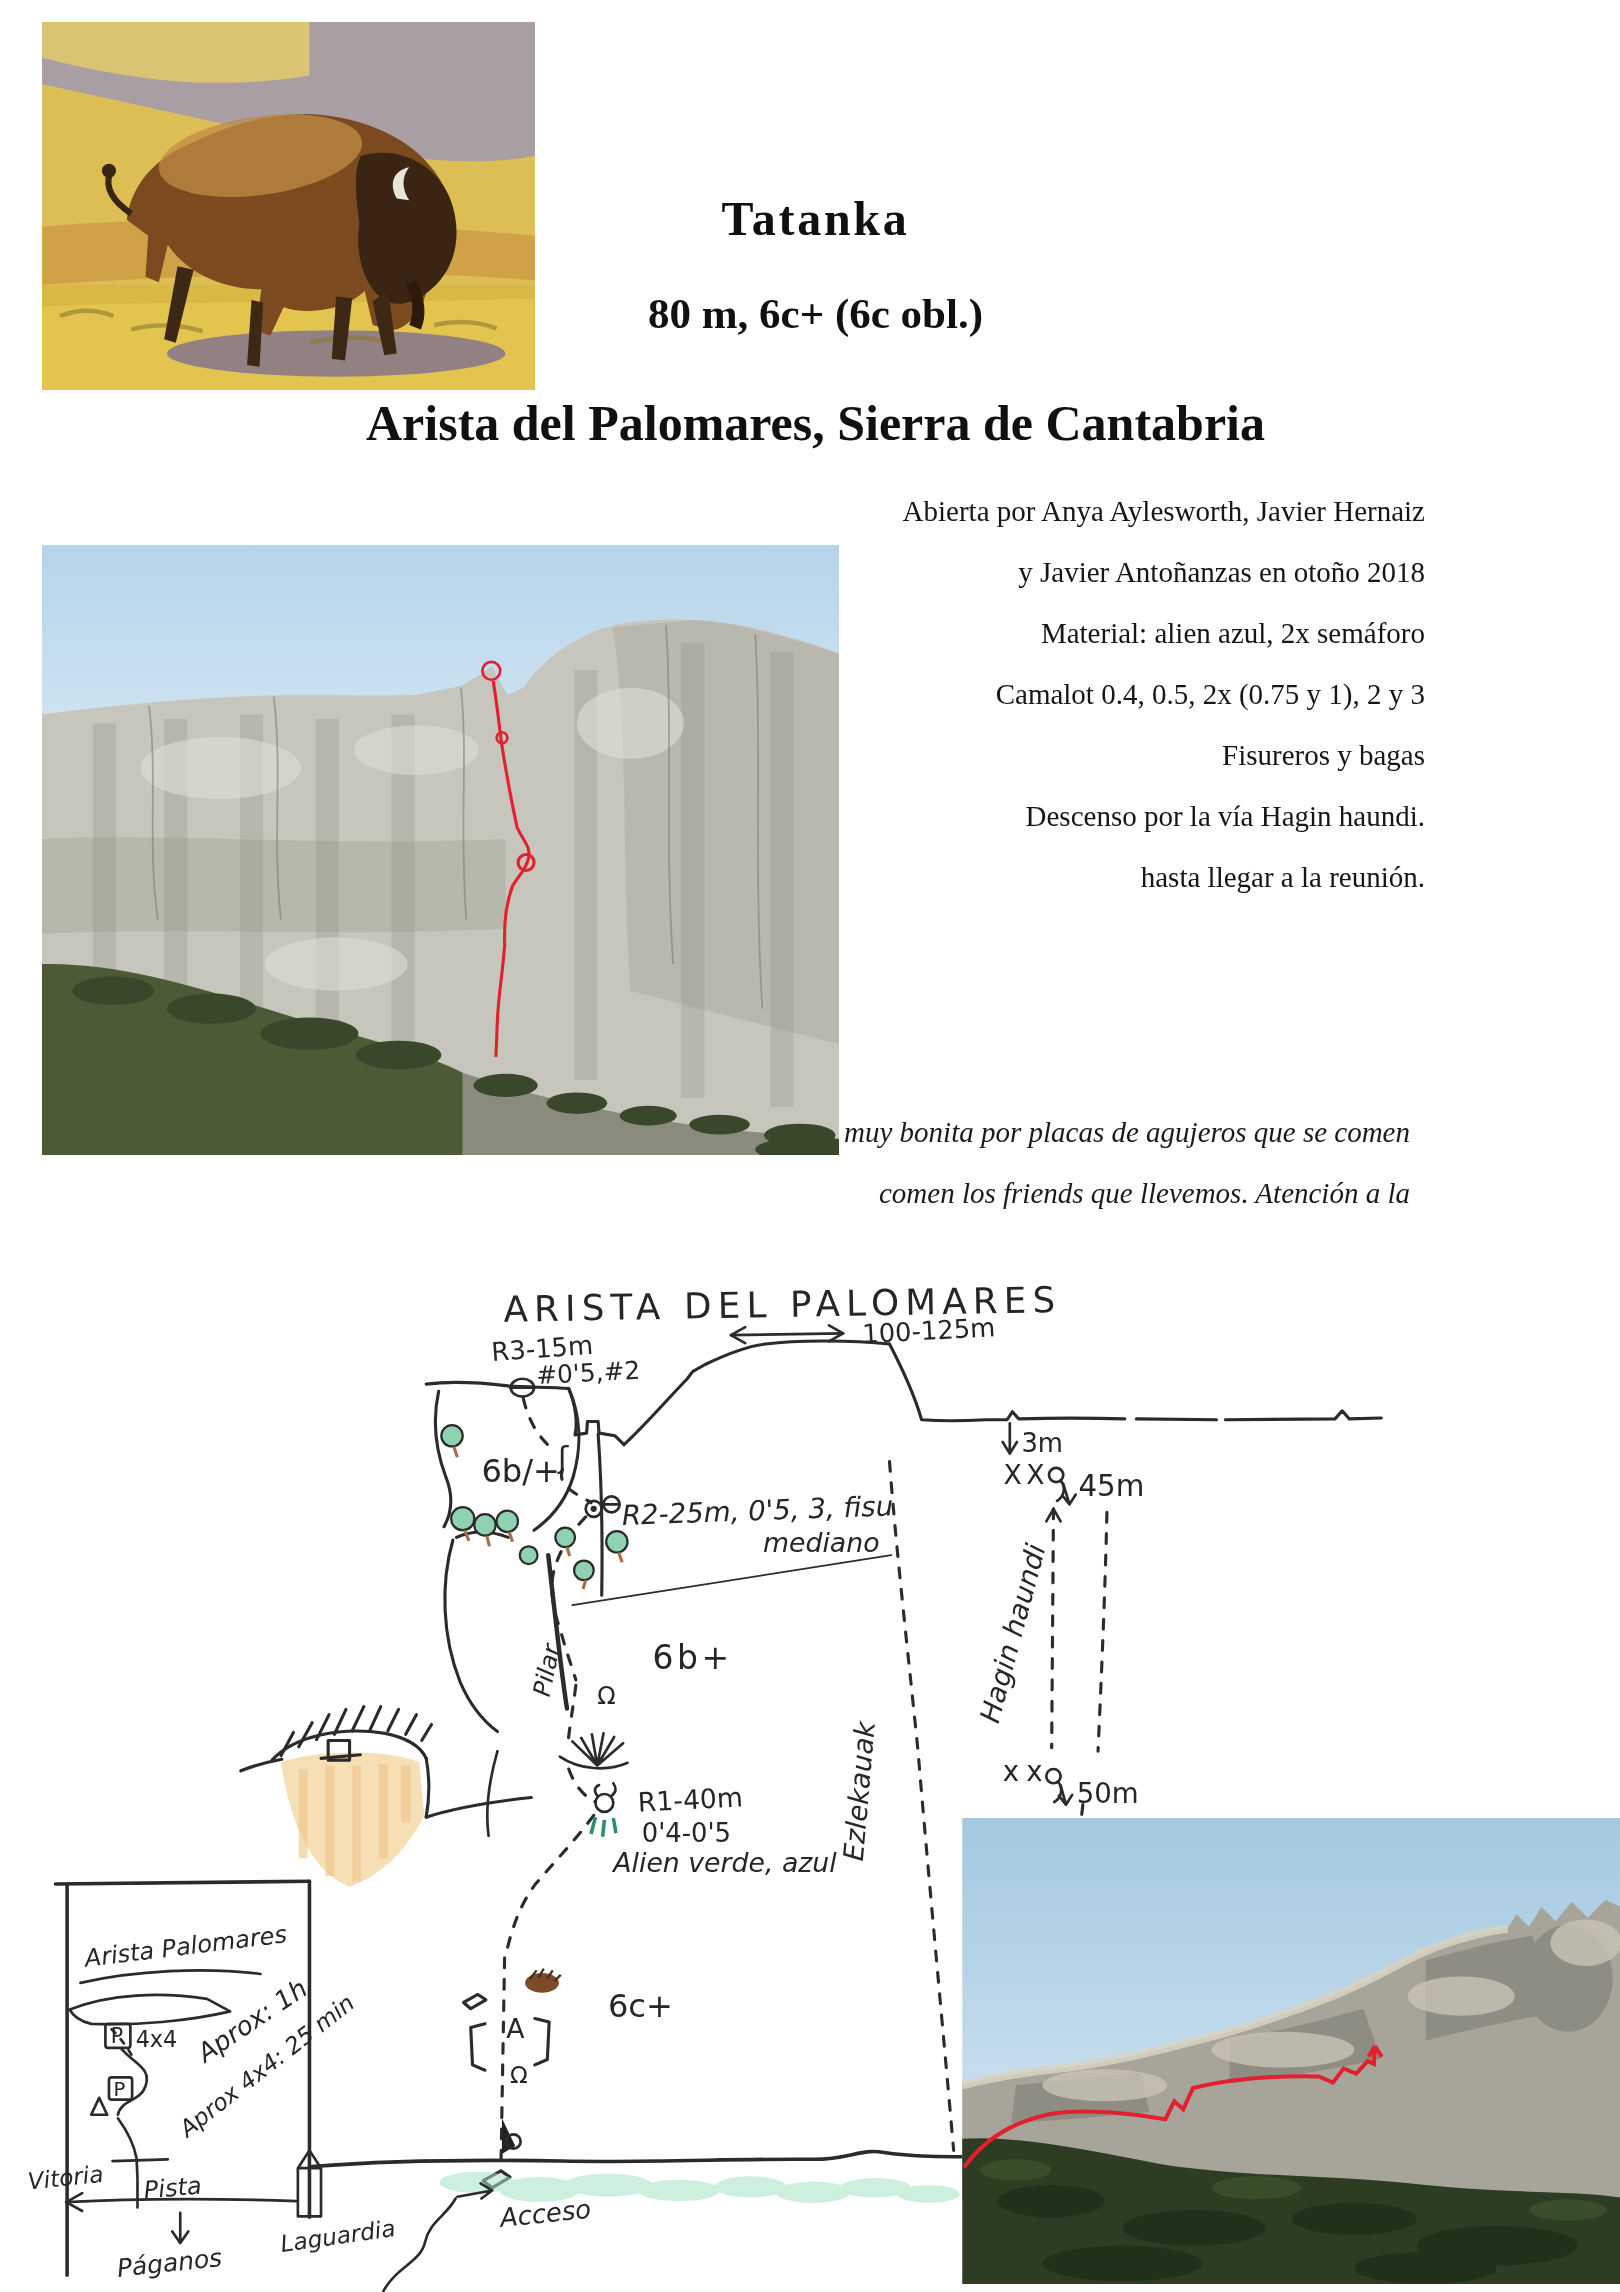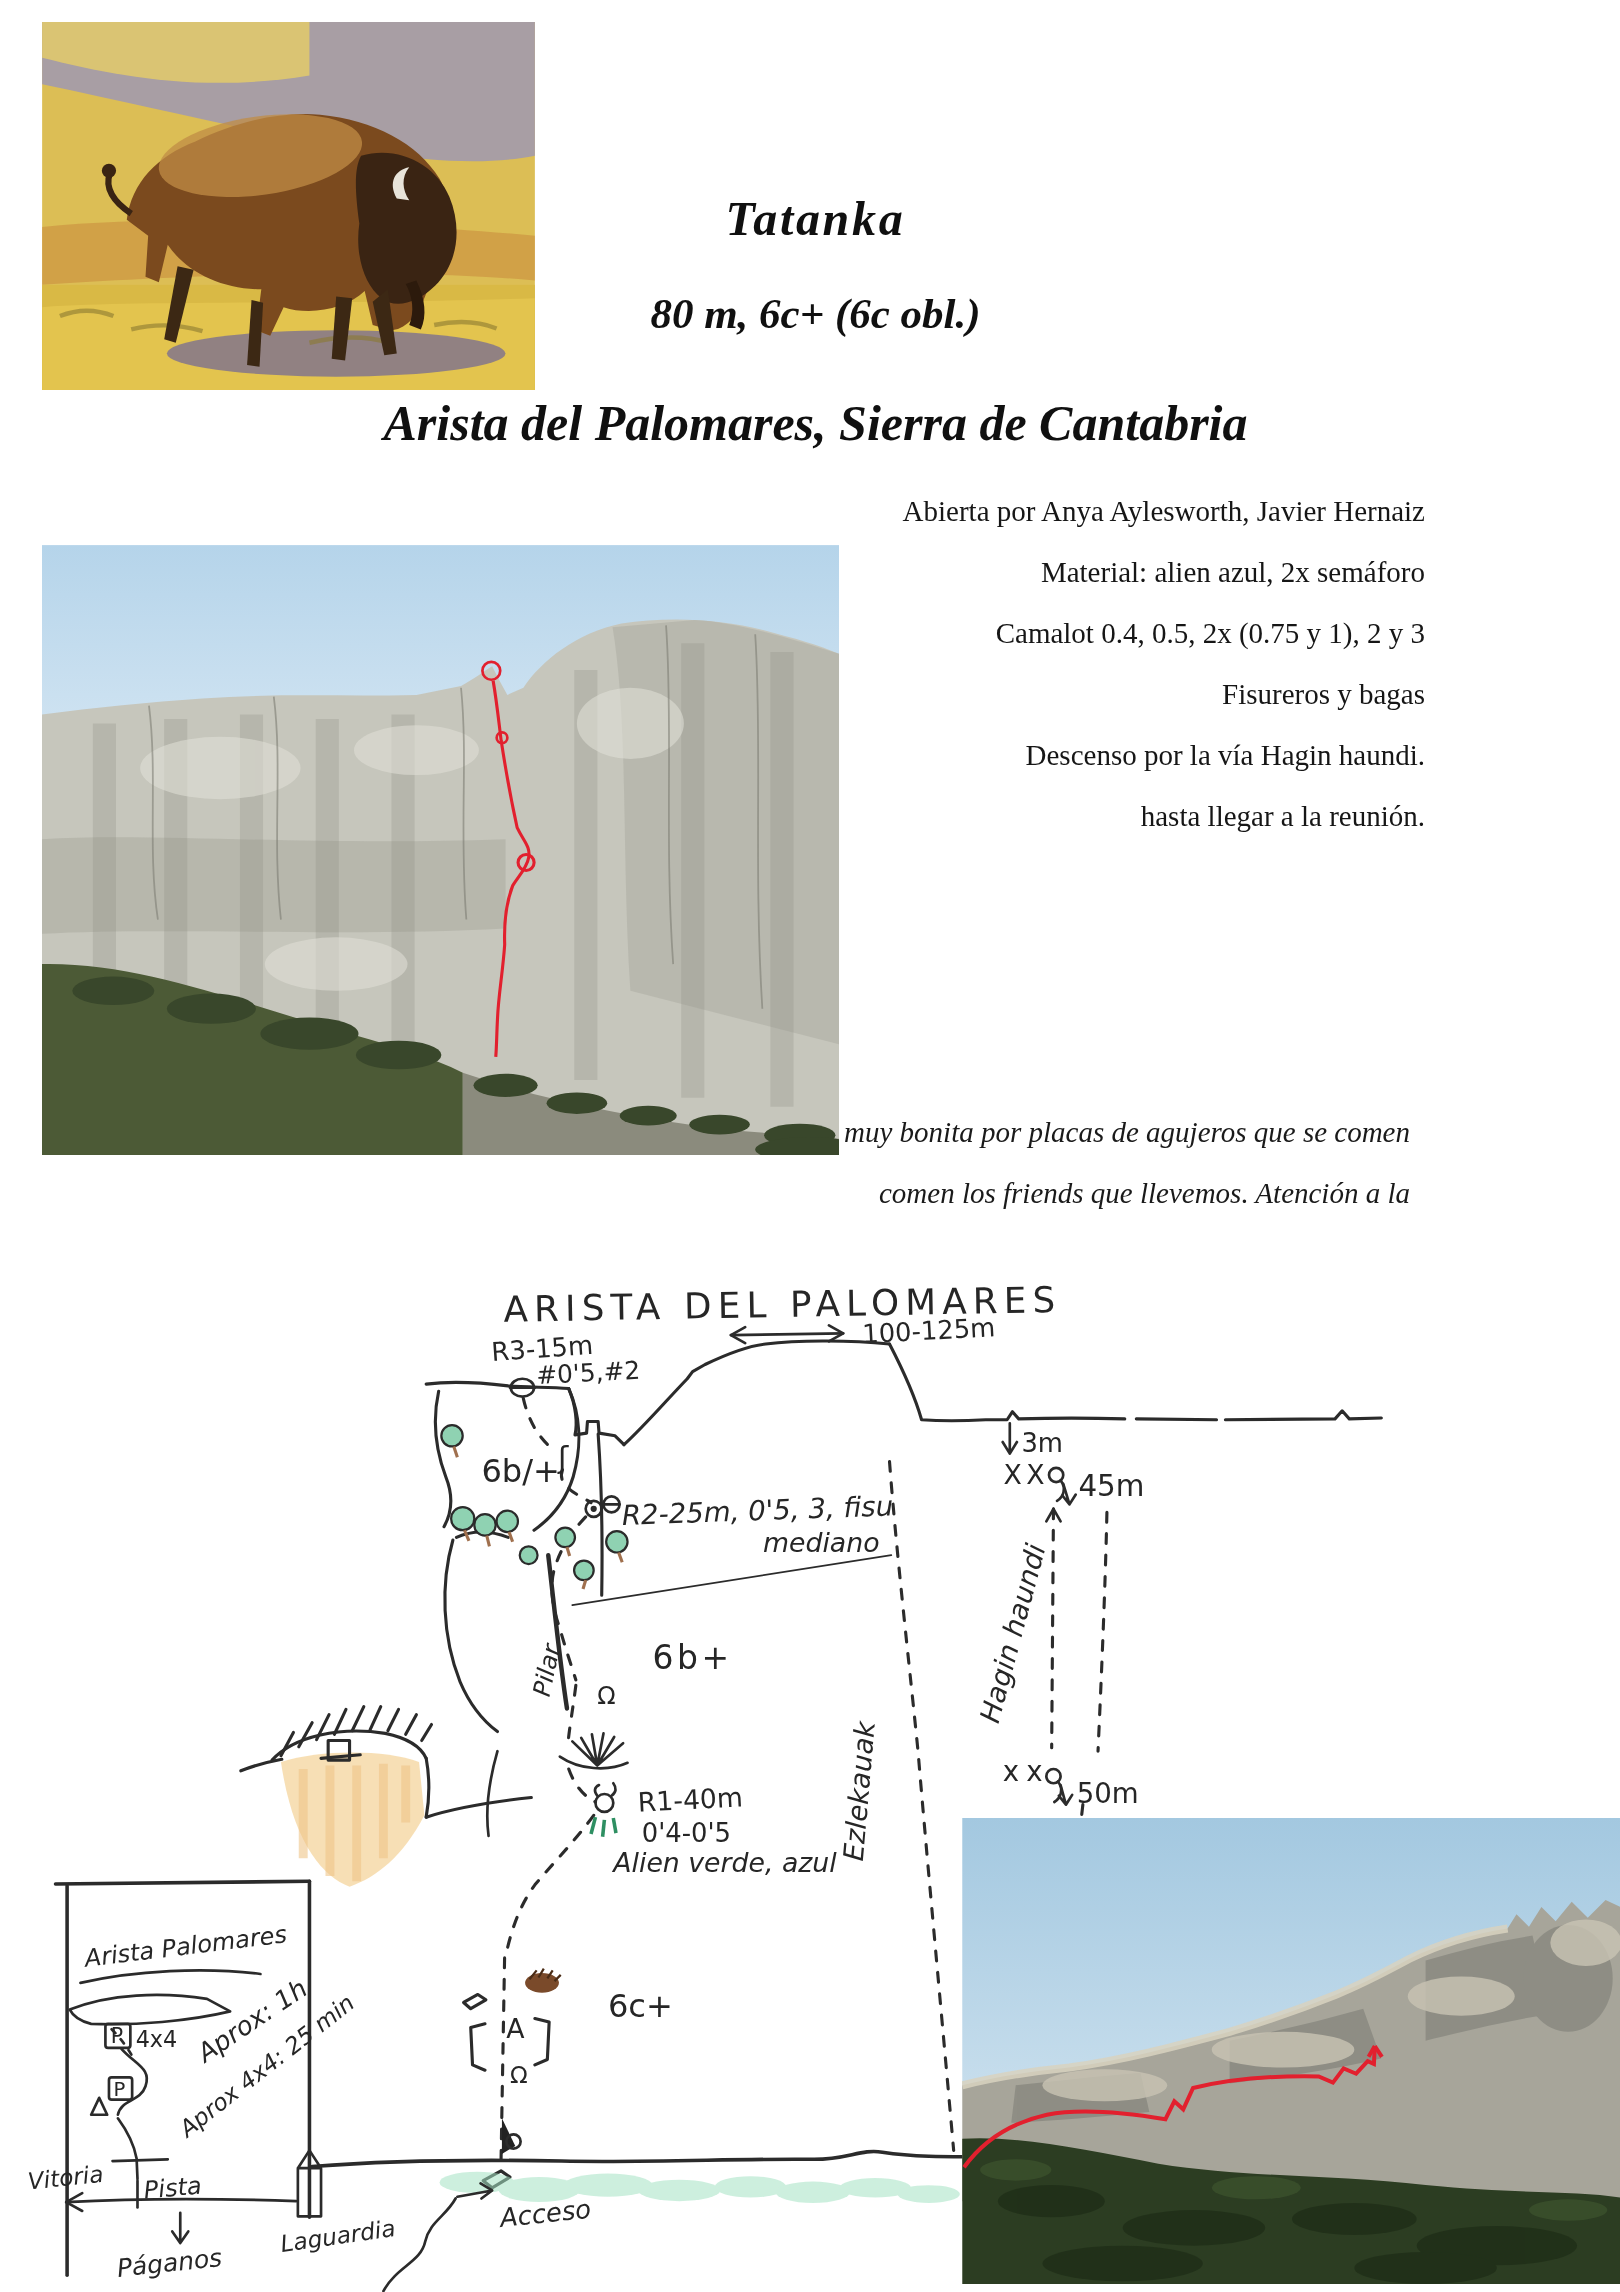--- a/index.html
+++ b/index.html
@@ -1,20 +1,20 @@
 <!DOCTYPE html>
 <html style="font-size:14.3px"><head>
 <meta charset="utf-8">
 <style>
   html,body{margin:0;padding:0;background:#888;}
   .page{position:relative;width:1621px;height:2293px;background:#ffffff;
         font-family:"Liberation Serif",serif;color:#141414;overflow:hidden;margin:0 auto;}
   .abs{position:absolute;}
   .title{position:absolute;left:321px;width:989px;text-align:center;
-         font-style:italic;font-weight:bold;color:#101010;}
+         font-weight:bold;color:#101010;}
   .t1{top:191px;font-size:48px;letter-spacing:2.7px;}
   .t2{top:289px;font-size:43px;}
   .t3{top:394px;font-size:50px;}
   .credits{position:absolute;left:513px;top:481px;width:912px;text-align:right;
            font-size:29px;line-height:61px;color:#161616;}
   .note{position:absolute;left:481px;top:1102px;width:929px;text-align:right;
         font-size:29px;line-height:61px;font-style:italic;color:#1a1a1a;}
   svg text{user-select:none;}
   .hand{font-family:"DejaVu Sans",sans-serif;fill:#262626;}
   .handc{font-family:"DejaVu Sans",sans-serif;font-style:italic;fill:#262626;}
@@ -48,20 +48,21 @@
       <path d="M420,290 C430,310 432,330 425,345 L412,340 C418,325 416,308 408,294 Z" fill="#2c1a0c"></path>
     </g>
   </svg>
 
   <div class="title t1">Tatanka</div>
   <div class="title t2">80 m, 6c+ (6c obl.)</div>
   <div class="title t3">Arista del Palomares, Sierra de Cantabria</div>
 
   <div class="credits">
     <div>Abierta por Anya Aylesworth, Javier Hernaiz</div>
+    <div>y Javier Antoñanzas en otoño 2018</div>
     <div>Material: alien azul, 2x semáforo</div>
     <div>Camalot 0.4, 0.5, 2x (0.75 y 1), 2 y 3</div>
     <div>Fisureros y bagas</div>
     <div>Descenso por la vía Hagin haundi.</div>
     <div>hasta llegar a la reunión.</div>
   </div>
 
   <div class="note">
     <div>Vía muy bonita por placas de agujeros que se comen</div>
     <div>comen los friends que llevemos. Atención a la</div>

